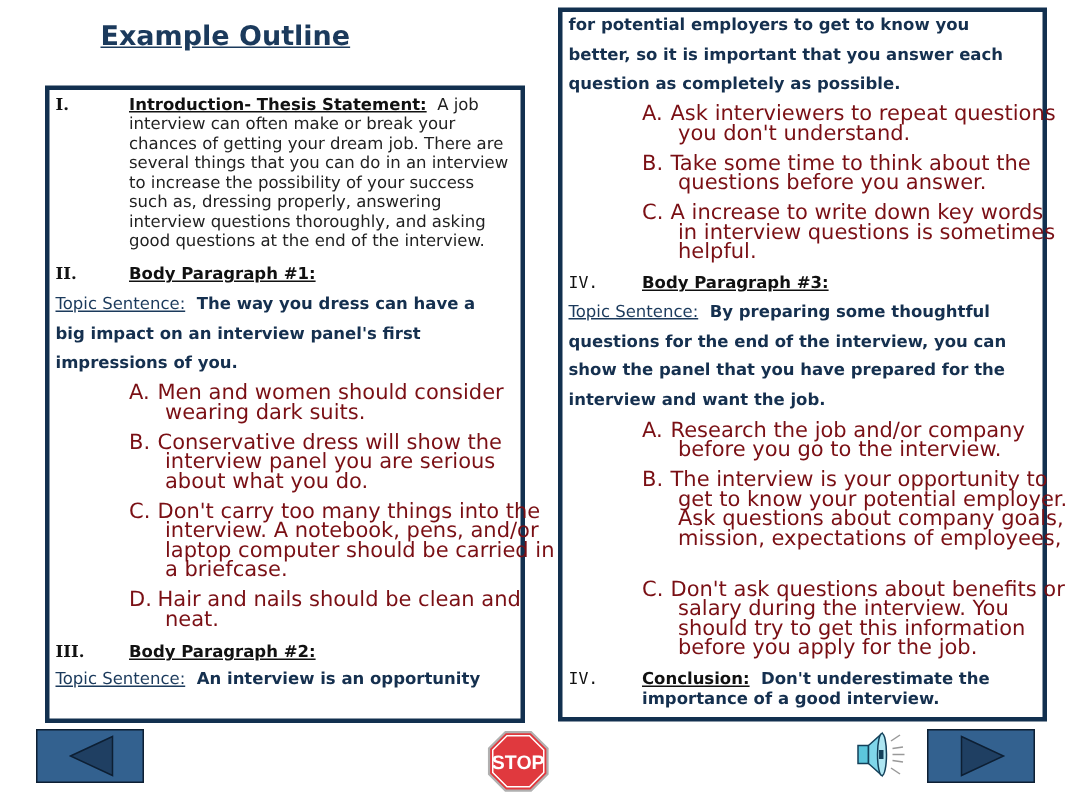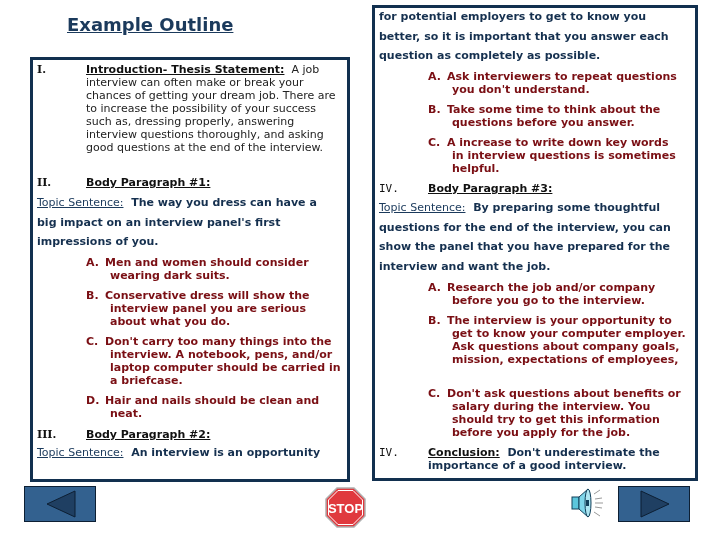--- a/index.html
+++ b/index.html
@@ -17,21 +17,21 @@
     }
     #left-box { left:30px; top:57px; width:320px; height:425px; }
     #right-box { left:372px; top:5px; width:326px; height:476px; }
     .abs { position:absolute; white-space:nowrap; }
     .num { font-family:"DejaVu Serif", serif; font-weight:bold; font-size:11px; color:#111; }
     .num2 { font-family:"DejaVu Sans Mono", monospace; font-size:11px; color:#111; }
     .head { font-weight:bold; font-size:11px; color:#111; text-decoration:underline; }
     .intro { font-size:11px; color:#222; line-height:13px; white-space:normal; }
     .ts-label { color:#1b3a5c; text-decoration:underline; font-weight:normal; font-size:11px; }
     .ts { font-size:11px; color:#15304f; font-weight:bold; line-height:19.5px; white-space:normal; }
-    .sub { font-size:11px; color:#7a0f14; font-weight:bold; line-height:13px; white-space:normal; }
+    .sub { font-size:14px; color:#7a0f14; font-weight:normal; line-height:13px; white-space:normal; }
     .sub .lbl { display:inline-block; width:19px; }
     .sub .cont { padding-left:24px; display:block; }
     .concl { font-size:11px; color:#15304f; font-weight:bold; line-height:13px; white-space:normal; }
     .navbtn {
       position:absolute; width:72px; height:36px; background:#33618f; border:1px solid #0d1f33; box-sizing:border-box;
     }
     .navbtn svg { display:block; }
     #stop { position:absolute; left:325px; top:487px; width:41px; height:41px; }
     #speaker { position:absolute; left:570px; top:486px; width:36px; height:34px; }
   </style>
@@ -40,20 +40,21 @@
 
 <div class="title">Example Outline</div>
 
 <div class="box" id="left-box"></div>
 
 <div class="abs num" style="left:37px;top:63px;">I.</div>
 <div class="abs" style="left:86px;top:63px;width:262px;">
   <div class="intro"><span class="head">Introduction- Thesis Statement:</span>&nbsp; <span>A job</span></div>
   <div class="intro">interview can often make or break your</div>
   <div class="intro">chances of getting your dream job.  There are</div>
+  <div class="intro">several things that you can do in an interview</div>
   <div class="intro">to increase the possibility of your success</div>
   <div class="intro">such as, dressing properly, answering</div>
   <div class="intro">interview questions thoroughly, and asking</div>
   <div class="intro">good questions at the end of the interview.</div>
 </div>
 
 <div class="abs num" style="left:37px;top:176px;">II.</div>
 <div class="abs head" style="left:86px;top:176px;">Body Paragraph #1:</div>
 <div class="abs" style="left:37px;top:193px;width:310px;">
   <div class="ts"><span class="ts-label">Topic Sentence:</span>&nbsp; <span>The way you dress can have a</span></div>
@@ -114,21 +115,21 @@
   <div class="ts">questions for the end of the interview, you can</div>
   <div class="ts">show the panel that you have prepared for the</div>
   <div class="ts">interview and want the job.</div>
 </div>
 <div class="abs sub" style="left:428px;top:281px;">
   <span class="lbl">A.</span><span>Research the job and/or company</span>
   <span class="cont">before you go to the interview.</span>
 </div>
 <div class="abs sub" style="left:428px;top:314px;">
   <span class="lbl">B.</span><span>The interview is your opportunity to</span>
-  <span class="cont">get to know your computer employer.</span>
+  <span class="cont">get to know your potential employer.</span>
   <span class="cont">Ask questions about company goals,</span>
   <span class="cont">mission, expectations of employees,</span>
 </div>
 <div class="abs sub" style="left:428px;top:387px;">
   <span class="lbl">C.</span><span>Don't ask questions about benefits or</span>
   <span class="cont">salary during the interview.  You</span>
   <span class="cont">should try to get this information</span>
   <span class="cont">before you apply for the job.</span>
 </div>
 

